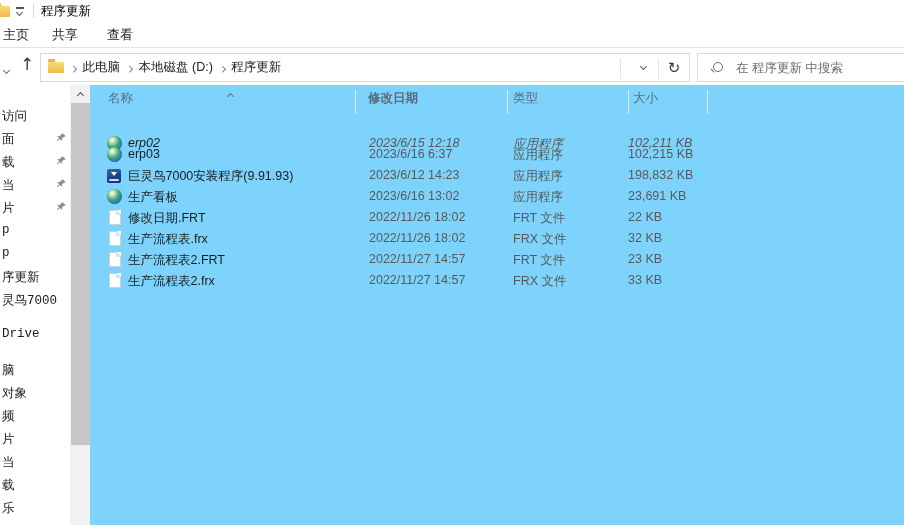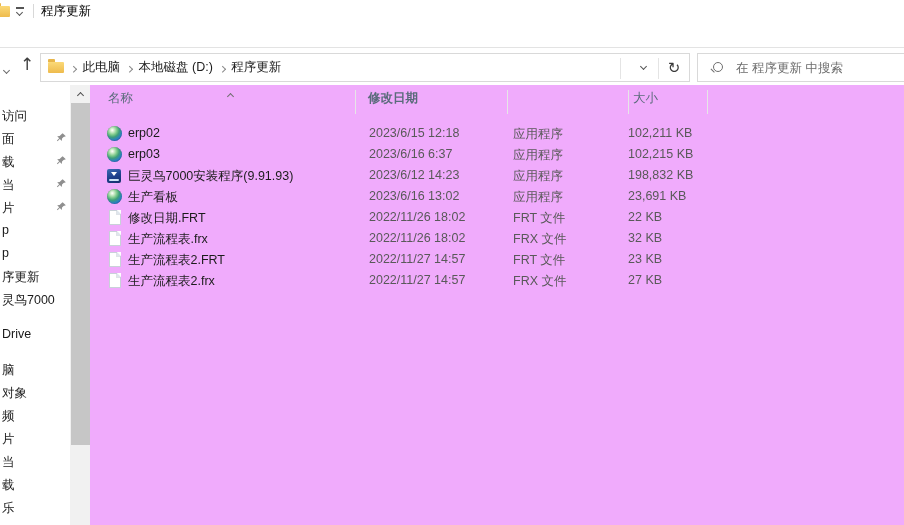--- a/index.html
+++ b/index.html
@@ -52,29 +52,29 @@
   .search-glyph::after { content:''; position:absolute; width:5px; height:1.4px; background:#6f6f6f;
                          left:-4px; bottom:0px; transform:rotate(45deg); }
   .searchbox input { position:absolute; left:0; top:0; width:100%; height:100%; border:none; outline:none;
                      padding-left:38px; font-size:12.5px; font-family:inherit; color:#1c1c1c; background:transparent; }
   .searchbox input::placeholder { color:#6d6d6d; opacity:1; }
   .navrow-line { position:absolute; left:0; top:85px; right:0; height:1px; background:#efefef; }
   
   .navpane { position:absolute; left:0; top:85px; width:92px; bottom:0; background:#fff; }
   .nav-item { position:absolute; left:0; width:70px; height:18px; font-size:12.5px; color:#1a1a1a;
               white-space:nowrap; cursor:default; }
-  .nav-item span.lbl { position:absolute; left:2px; top:1px; }
+  .nav-item span.lbl { position:absolute; left:2px; top:1px;font-family:Liberation Mono, monospace; }
   .pin { position:absolute; left:56px; top:2px; }
   .nav-scroll { position:absolute; left:70px; top:0; width:21px; bottom:0; background:#f1f1f1; }
   .scroll-up { position:absolute; left:0; top:0; width:21px; height:18px; color:#505050;
                display:flex; align-items:center; justify-content:center; cursor:default; }
   .scroll-up .chev { width:5px; height:5px; margin-top:3px; border-width:1.5px; }
   .scroll-thumb { position:absolute; left:1px; top:18px; width:19px; height:342px; background:#c6c6c6; cursor:default; }
   
-  .filearea { position:absolute; left:90px; top:85px; right:0; bottom:0; background:#f0abfc; }
+  .filearea { position:absolute; left:90px; top:85px; right:0; bottom:0; background:#7dd3fc; }
   .colsort { position:absolute; left:138px; top:3px; color:#6f6f6f; }
   .colsort .chev { width:5px; height:5px; border-width:1.2px; }
   .colhead { position:absolute; top:5px; height:24px; font-size:12.5px; color:#5a6b7b; cursor:default; }
   .ch-name { left:18px; width:245px; }
   .ch-date { left:278px; width:135px;font-weight:bold; }
   .ch-type { left:423px; width:100px; }
   .ch-size { left:543px; width:70px; }
   .colsep { position:absolute; top:5px; height:24px; width:1px; background:#e6e6e6; }
   .cs-1 { left:265px; } .cs-2 { left:417px; } .cs-3 { left:538px; } .cs-4 { left:617px; }
   .file-row { position:absolute; left:0; width:620px; height:21px; cursor:default; }
@@ -106,20 +106,25 @@
   <div class="titlebar">
     <span class="folder tb-folder"></span>
     <span class="qat-btn">
       <span class="bar"></span>
       <span class="chev down"></span>
     </span>
     <span class="tb-sep"></span>
     <span class="tb-title">程序更新</span>
   </div>
 
+  <div class="tabs">
+    <span class="tab tab-home">主页</span>
+    <span class="tab tab-share">共享</span>
+    <span class="tab tab-view">查看</span>
+  </div>
   <div class="tabs-line"></div>
 
   <div class="navrow">
     <span class="nav-chev"><span class="chev down"></span></span>
     <span class="up-btn">↑</span>
 
     <div class="addrbox">
       <span class="folder ab-folder"></span>
       <span id="breadcrumb" style="display:flex;align-items:center;">
           <span class="crumb-sep"><span class="chev right"></span></span>
@@ -215,27 +220,28 @@
           <span class="chev up"></span>
         </span>
       <span class="scroll-thumb"></span>
     </div>
   </div>
 
   <div class="filearea">
     <span class="colsort"><span class="chev up"></span></span>
     <span class="colhead ch-name">名称</span>
     <span class="colhead ch-date">修改日期</span>
+    <span class="colhead ch-type">类型</span>
     <span class="colhead ch-size">大小</span>
     <span class="colsep cs-1"></span>
     <span class="colsep cs-2"></span>
     <span class="colsep cs-3"></span>
     <span class="colsep cs-4"></span>
     <div id="rows">
-        <div class="file-row" style="top: 38px;">
+        <div class="file-row" style="top: 48px; font-style: italic;">
           <span class="ficon icon-sphere"></span>
           <span class="fname">erp02</span>
           <span class="fdate">2023/6/15 12:18</span>
           <span class="ftype">应用程序</span>
           <span class="fsize">102,211 KB</span>
         </div>
         <div class="file-row" style="top: 59px;">
           <span class="ficon icon-sphere"></span>
           <span class="fname">erp03</span>
           <span class="fdate">2023/6/16 6:37</span>
@@ -275,18 +281,18 @@
           <span class="fname">生产流程表2.FRT</span>
           <span class="fdate">2022/11/27 14:57</span>
           <span class="ftype">FRT 文件</span>
           <span class="fsize">23 KB</span>
         </div>
         <div class="file-row" style="top: 185px;">
           <span class="ficon icon-doc"></span>
           <span class="fname">生产流程表2.frx</span>
           <span class="fdate">2022/11/27 14:57</span>
           <span class="ftype">FRX 文件</span>
-          <span class="fsize">27 KB</span>
+          <span class="fsize">33 KB</span>
         </div>
       </div>
   </div>
 
 </div>
 
 </body></html>

